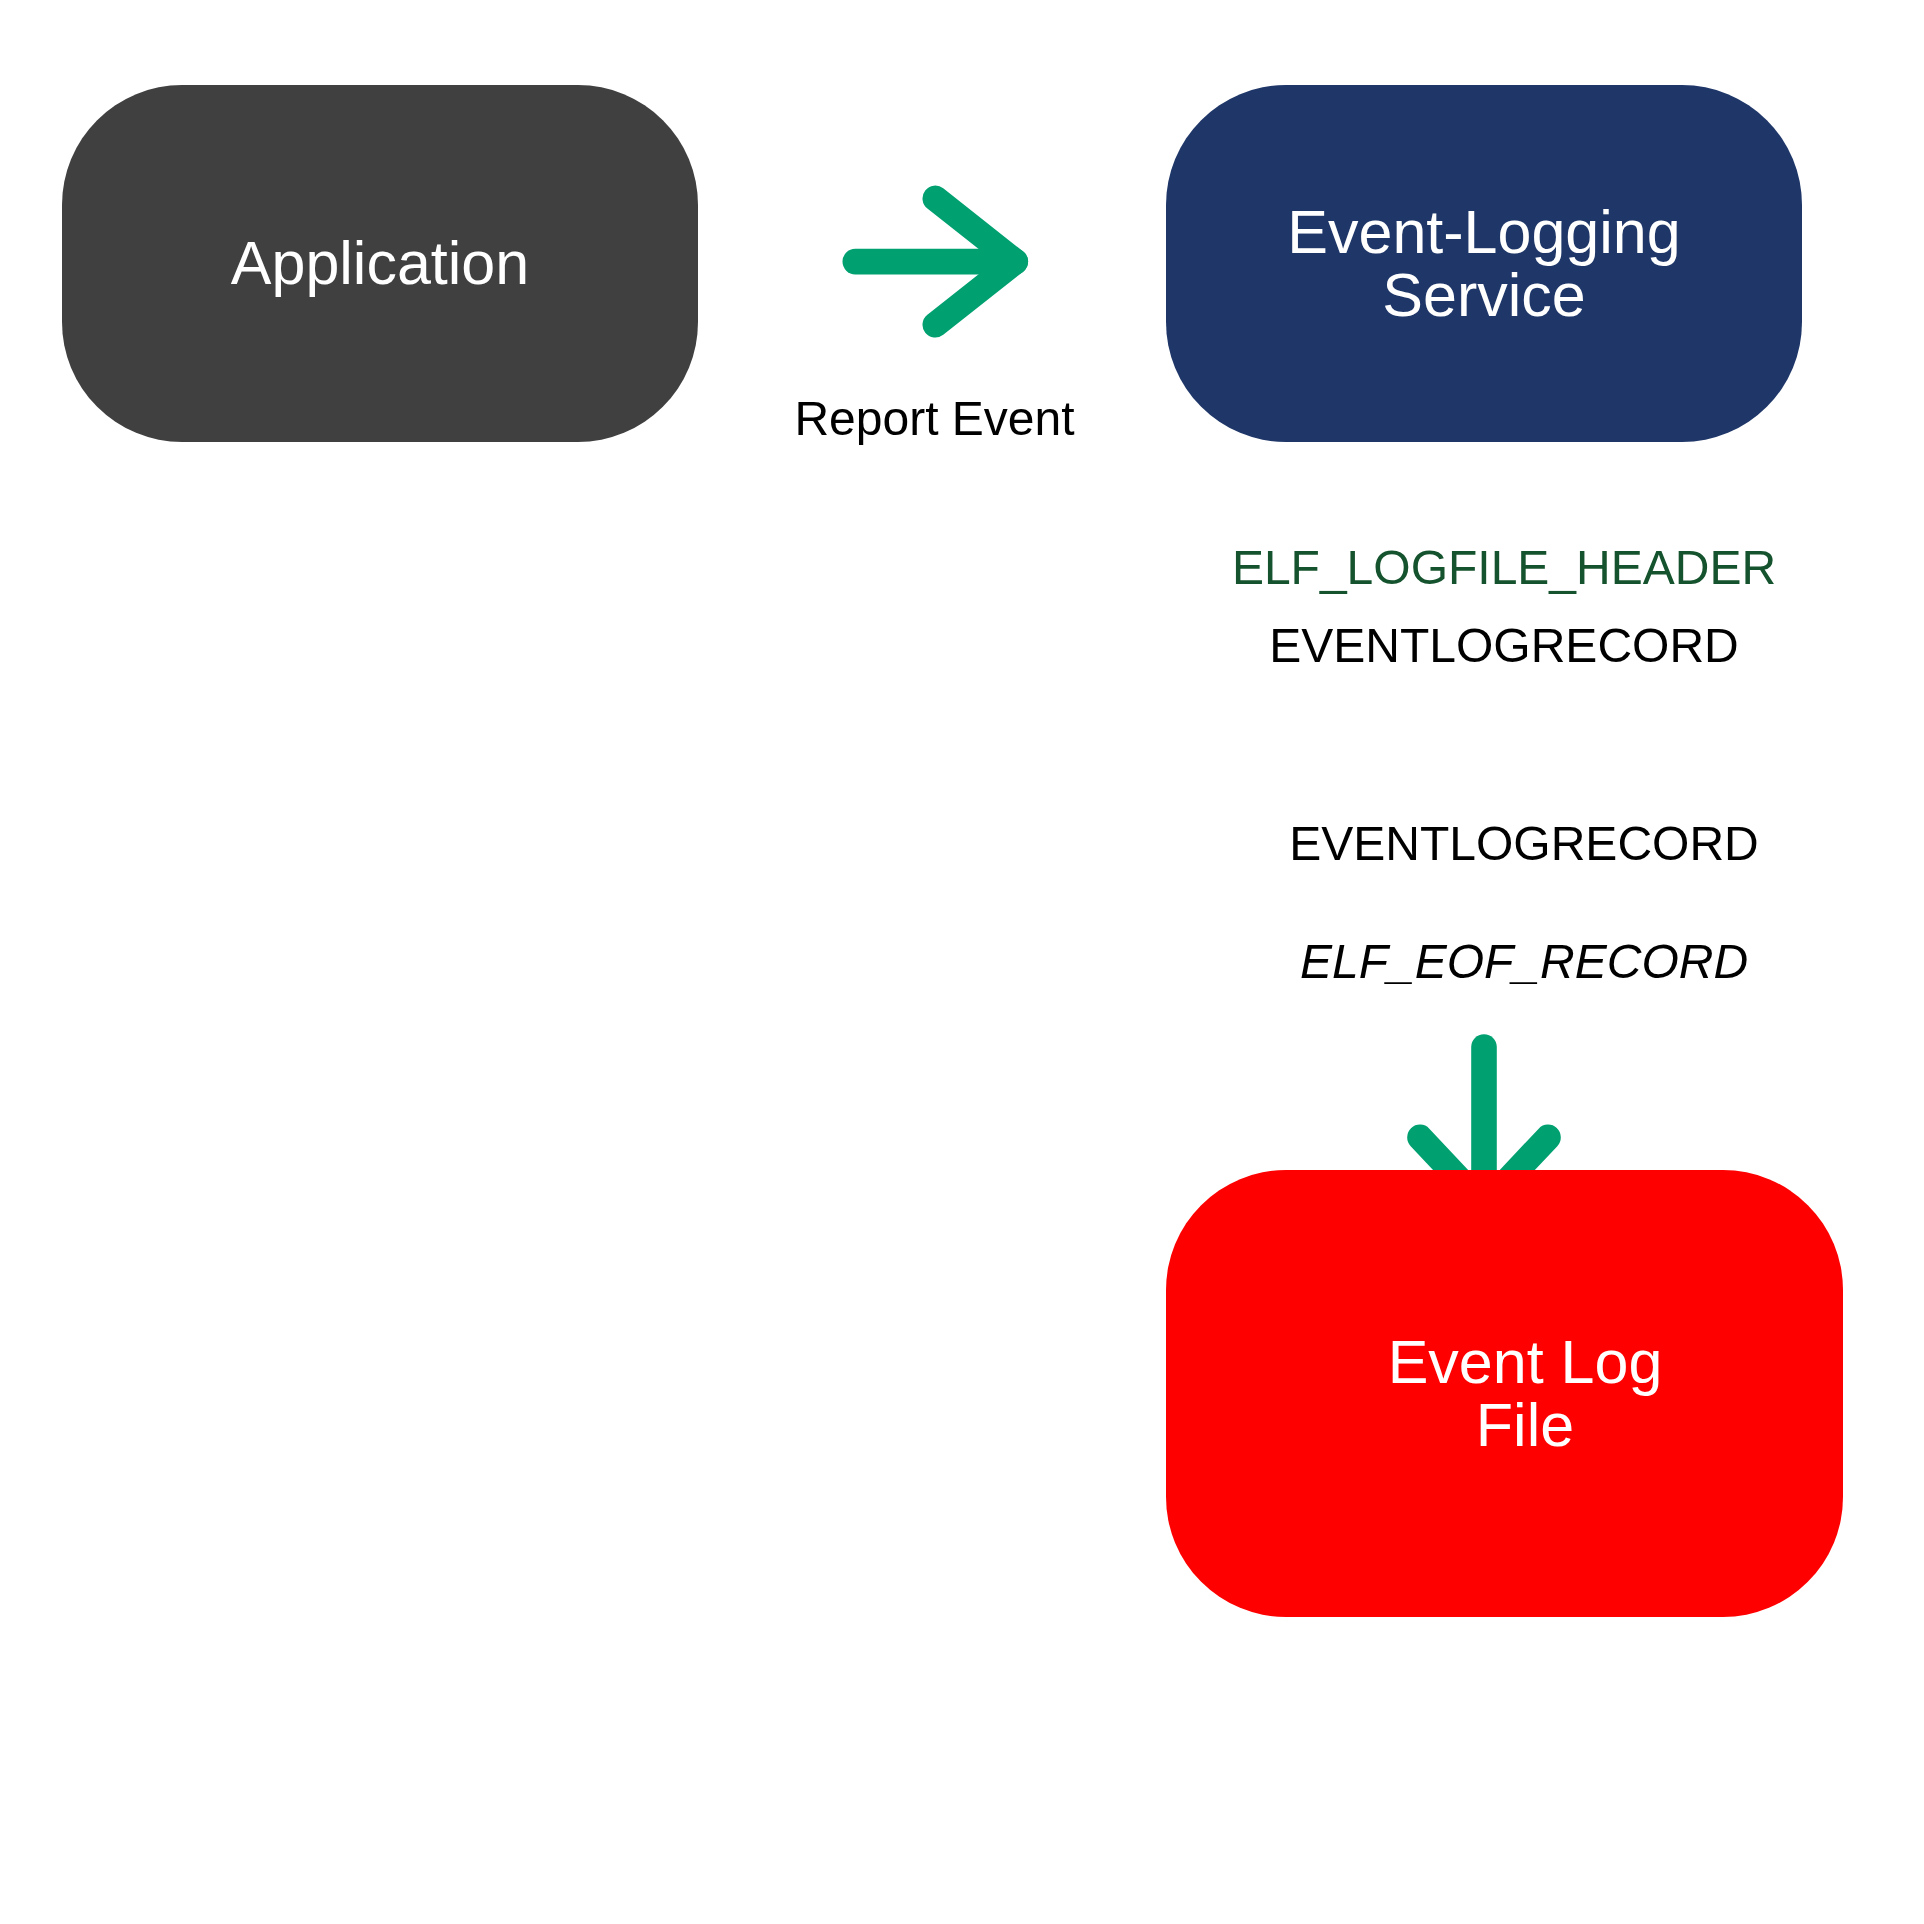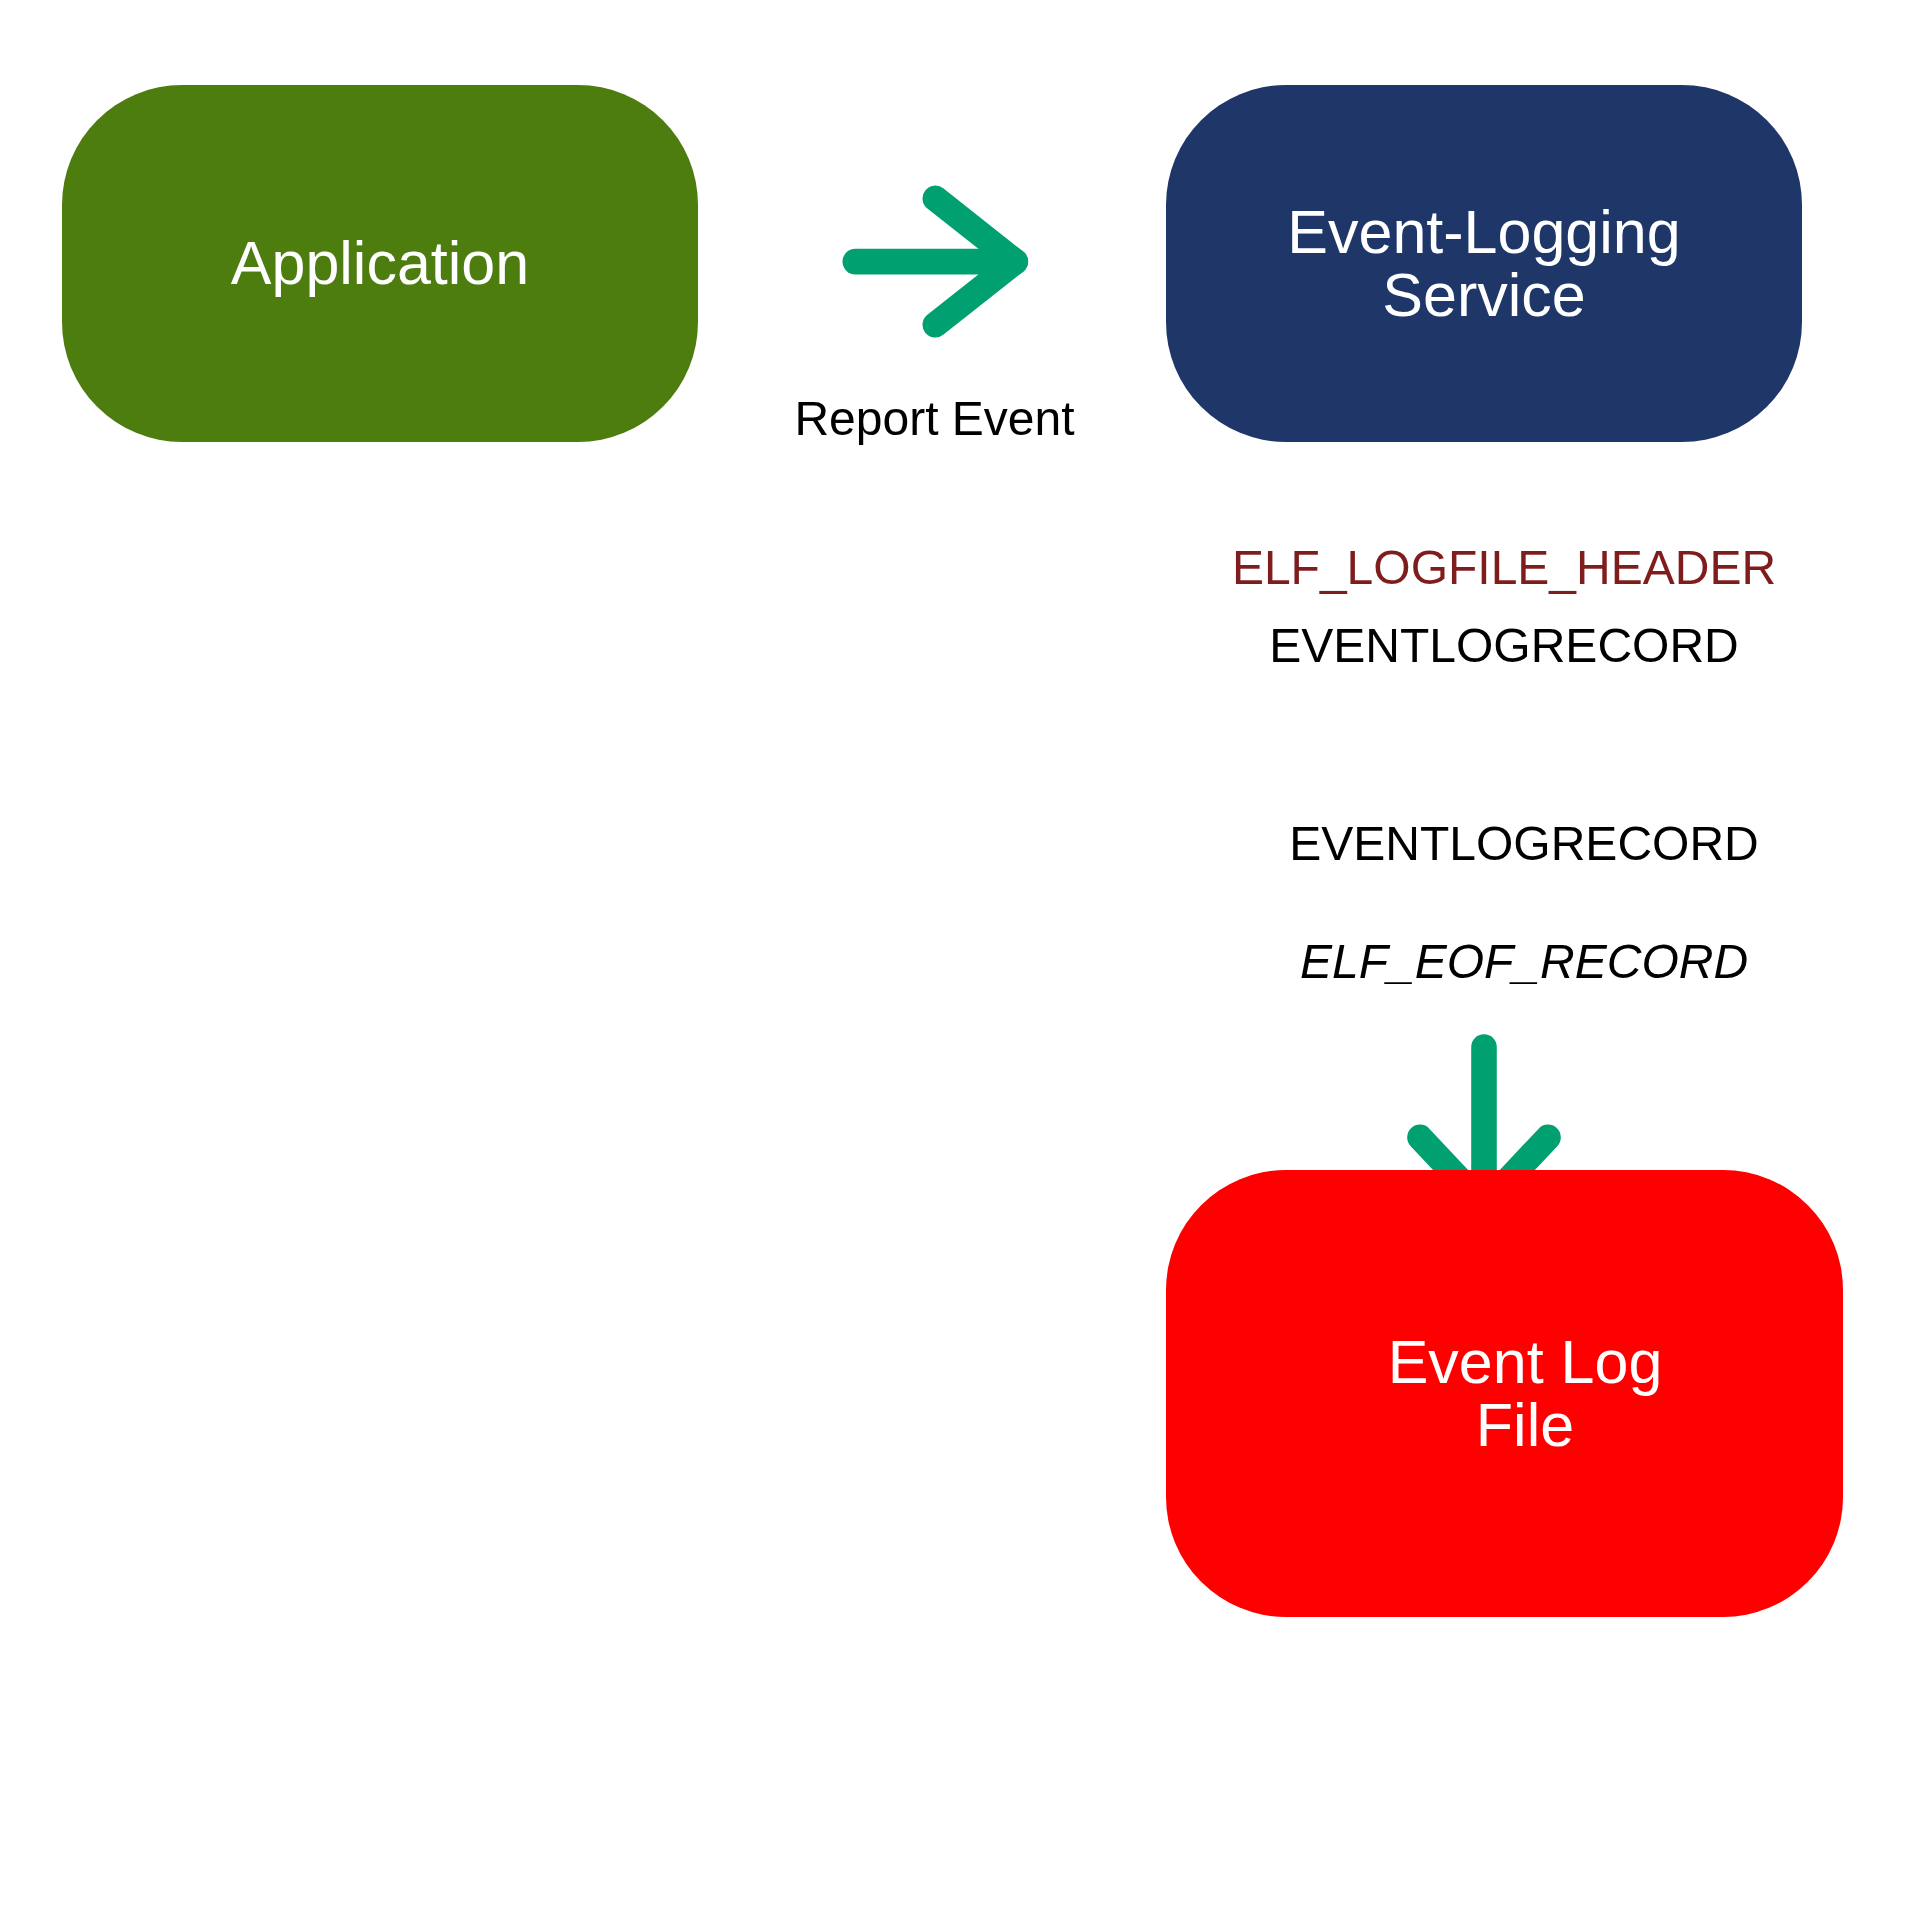--- a/index.html
+++ b/index.html
@@ -19,39 +19,39 @@
   #lbl-rec1 { left: 1155px; top: 614px; width: 698px; }
   #lbl-rec2 { left: 1203px; top: 812px; width: 642px; }
   #lbl-eof { left: 1203px; top: 930px; width: 642px; font-style: italic; }
   svg.arrow { position: absolute; overflow: visible; }
   #arrow-right { left: 834px; top: 176px; width: 201px; height: 168px; }
   #arrow-down { left: 1400px; top: 1031px; width: 168px; height: 192px; }
 </style>
 </head>
 <body>
 
-<div id="node-app" class="node" style="background: #4d7c0f; color: rgb(255, 255, 255);">
+<div id="node-app" class="node" style="background: #404040; color: rgb(255, 255, 255);">
   <span>Application</span>
 </div>
 
 <svg id="arrow-right" class="arrow" viewBox="0 0 250 210">
   <g fill="none" stroke-width="32" stroke-linecap="round" stroke-linejoin="round" class="arrow-stroke" stroke="#00A070">
     <line x1="26" y1="107" x2="226" y2="107"></line>
     <polyline points="126,28 226,107 126,186" transform="translate(0,0)"></polyline>
   </g>
 </svg>
 
 <div id="lbl-report" class="label" style="color: rgb(0, 0, 0);">Report Event</div>
 
 <div id="node-svc" class="node" style="background: rgb(30, 54, 104); color: rgb(255, 255, 255);">
   <span>Event-Logging
 Service</span>
 </div>
 
-<div id="lbl-hdr" class="label" style="color: #7f1d1d;">ELF_LOGFILE_HEADER</div>
+<div id="lbl-hdr" class="label" style="color: #14532d;">ELF_LOGFILE_HEADER</div>
 <div id="lbl-rec1" class="label" style="color: rgb(0, 0, 0);">EVENTLOGRECORD</div>
 <div id="lbl-rec2" class="label" style="color: rgb(0, 0, 0);">EVENTLOGRECORD</div>
 <div id="lbl-eof" class="label" style="color: rgb(0, 0, 0);">ELF_EOF_RECORD</div>
 
 <svg id="arrow-down" class="arrow" viewBox="0 0 210 240">
   <g fill="none" stroke-width="32" stroke-linecap="round" stroke-linejoin="round" class="arrow-stroke" stroke="#00A070">
     <line x1="105" y1="20" x2="105" y2="218"></line>
     <polyline points="25,133 105,218 185,133"></polyline>
   </g>
 </svg>

